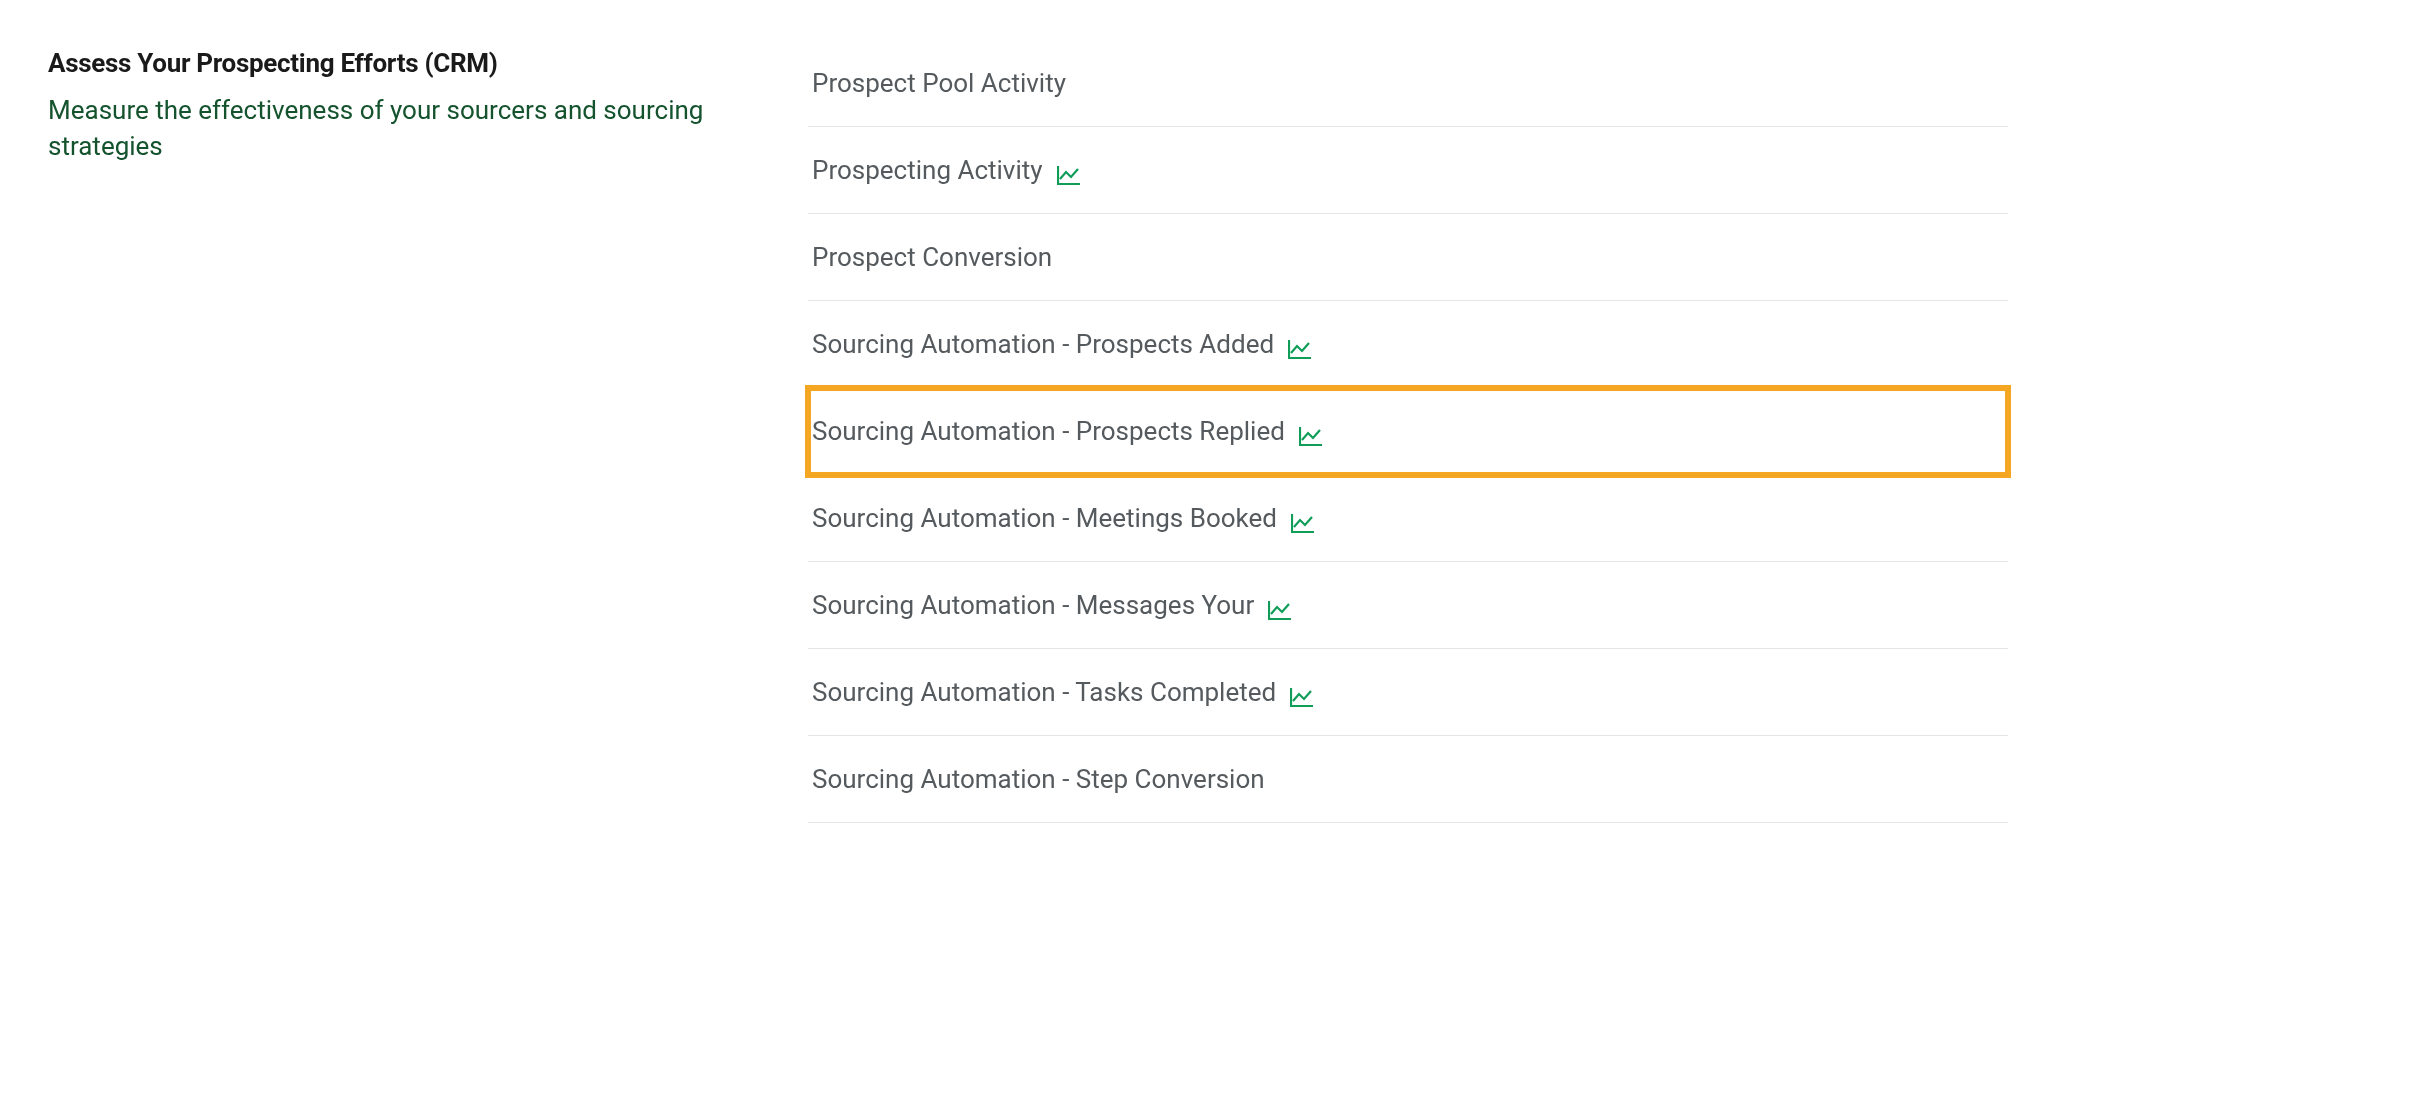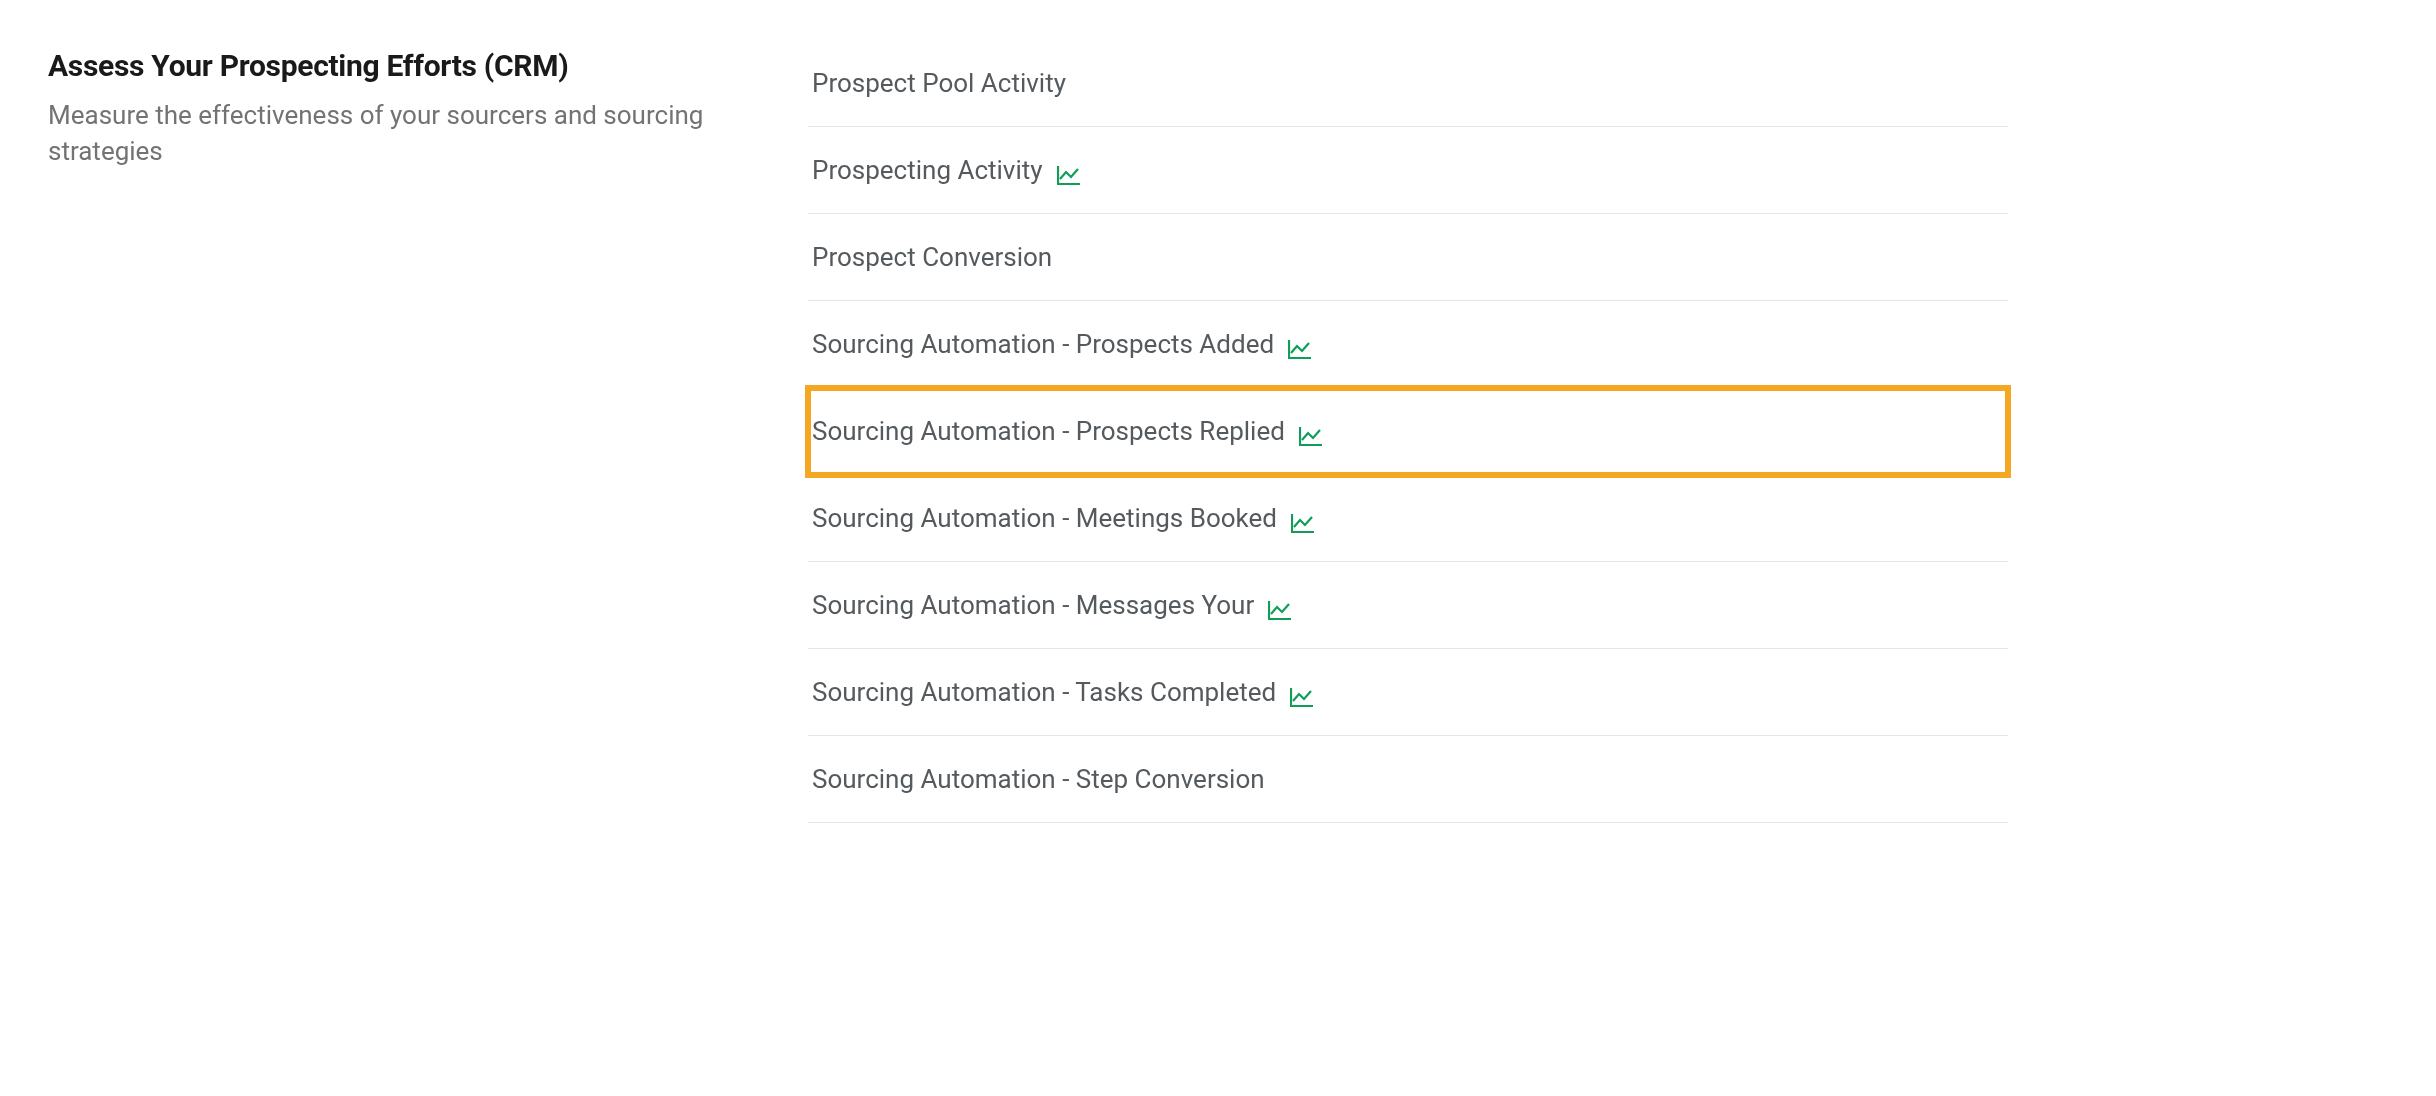--- a/index.html
+++ b/index.html
@@ -17,30 +17,30 @@
   }
   .container {
     display: flex;
     gap: 60px;
   }
   .left-panel {
     flex: 0 0 700px;
     padding-top: 8px;
   }
   .section-title {
-    font-size: 30px;
+    font-size: 26px;
     font-weight: 700;
     color: #1a1a1a;
     margin-bottom: 14px;
     letter-spacing: -0.3px;
   }
   .section-subtitle {
     font-size: 26px;
     font-weight: 400;
-    color: #737373;
+    color: #14532d;
     line-height: 1.4;
   }
   .right-panel {
     flex: 1;
     max-width: 1200px;
   }
   .report-list {
     list-style: none;
   }
   .report-item {

